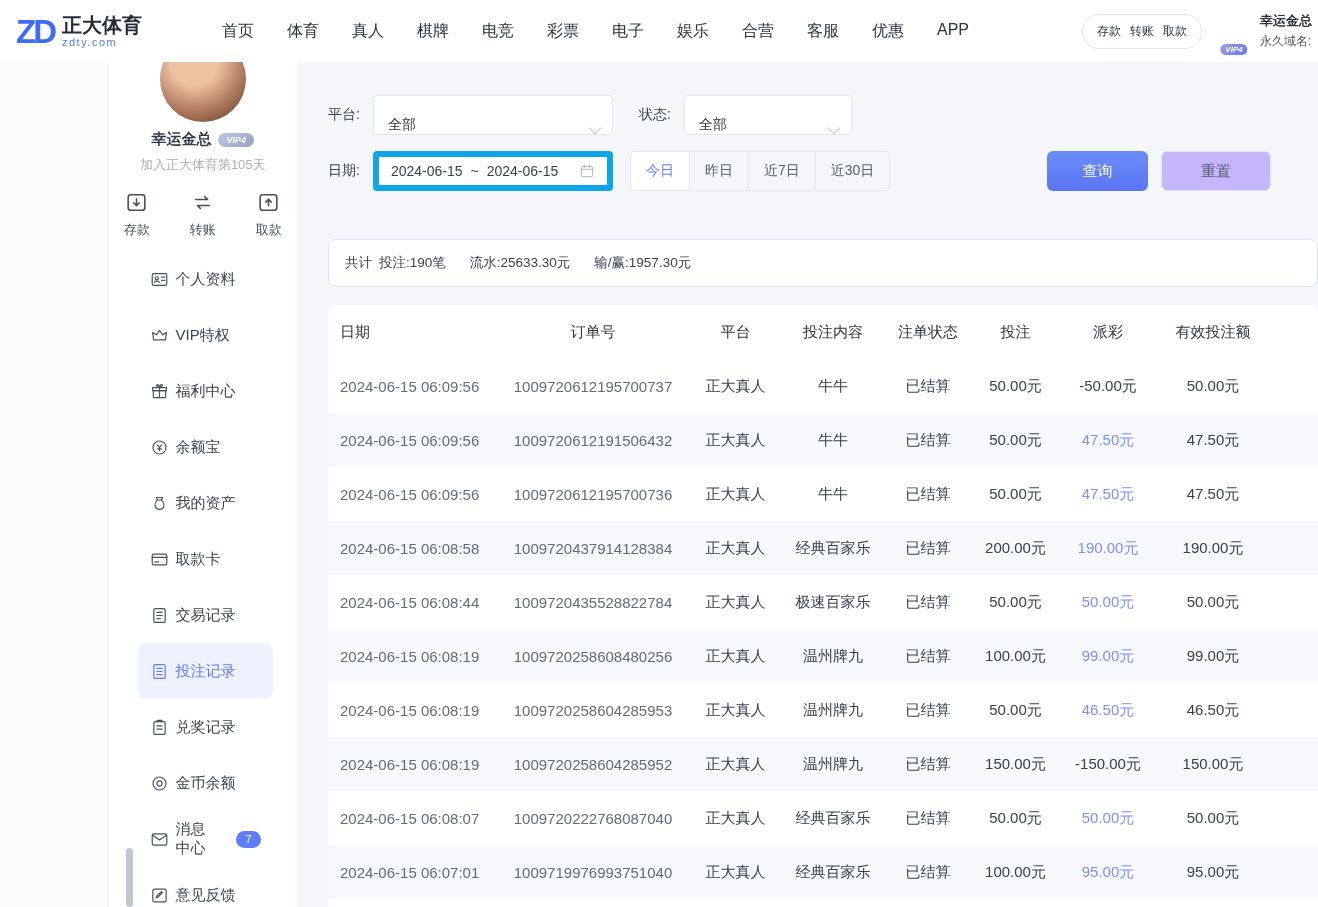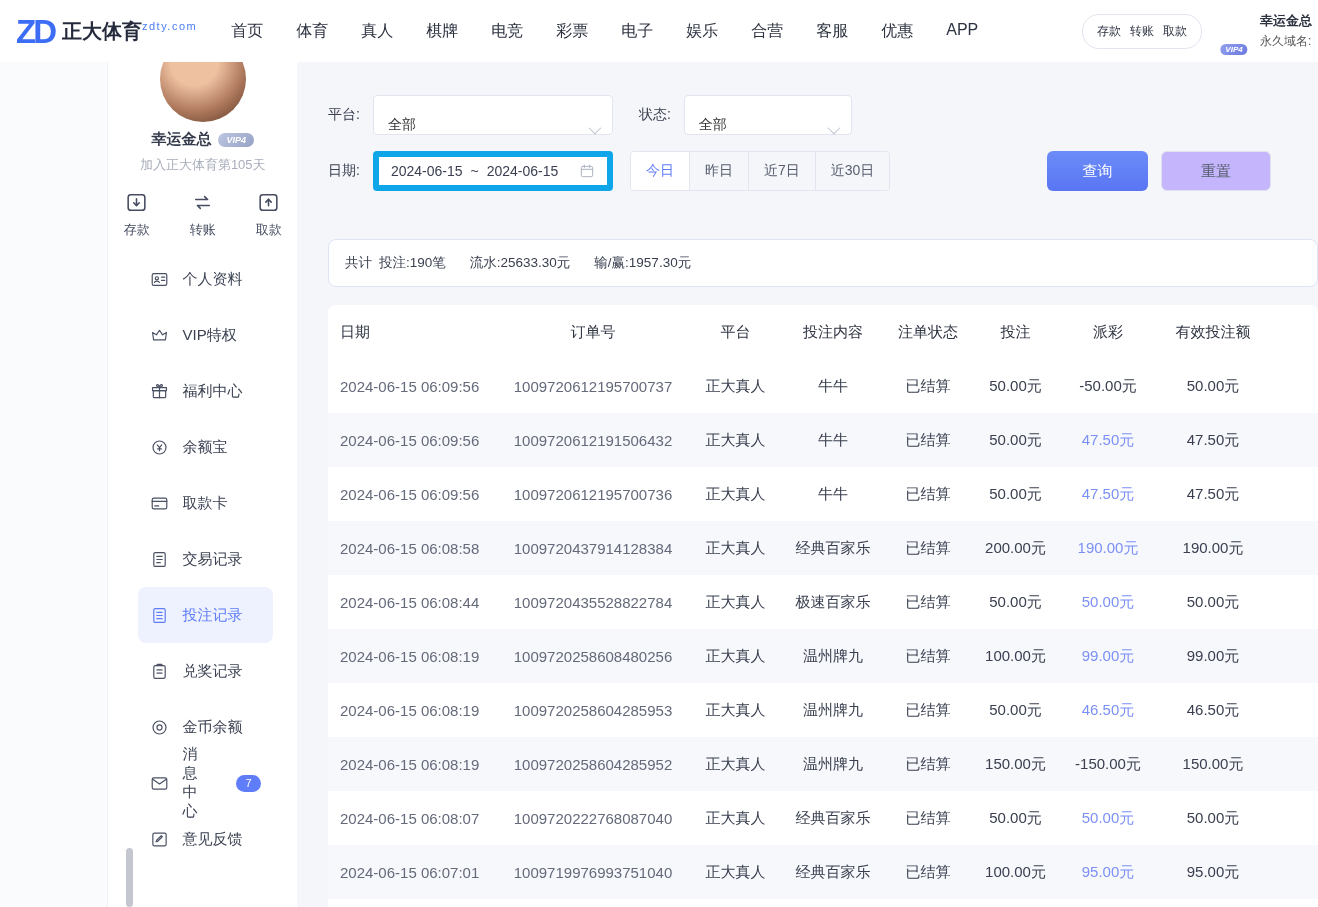--- a/index.html
+++ b/index.html
@@ -3,21 +3,21 @@
 <meta charset="utf-8">
 <style>
   html,body{margin:0;padding:0}
   body{width:1318px;height:907px;overflow:hidden;font-family:"Liberation Sans","DejaVu Sans",sans-serif;background:#fff;color:#333}
   .page{width:1318px;height:907px;position:relative;overflow:hidden}
 
   
   .header{height:62px;background:#fff;display:flex;align-items:center;position:relative;z-index:5}
   .logo{display:flex;align-items:center;gap:8px;padding-left:16px;min-width:172px;cursor:pointer}
   .logo-mark{font-size:33px;font-weight:800;color:#3d6cf5;letter-spacing:-3px;line-height:1}
-  .logo-text{display:flex;flex-direction:row;line-height:1.1}
+  .logo-text{display:flex;flex-direction:column;line-height:1.1}
   .logo-name{font-size:20px;font-weight:700;color:#252b3d}
   .logo-domain{font-size:11px;color:#4a7cf3;letter-spacing:1.5px}
   .nav{display:flex;gap:33px;margin-left:34px}
   .nav-item{font-size:16px;color:#2c3240;cursor:pointer;white-space:nowrap}
   .header-right{position:absolute;left:1082px;top:0;height:62px;display:flex;align-items:center;gap:14px}
   .pill{border:1px solid #e2e5f0;border-radius:17px;padding:8px 14px;display:flex;gap:9px;font-size:12px;color:#2c3240;white-space:nowrap;background:#fff}
   .pill span{cursor:pointer}
   .huser{display:flex;align-items:center;gap:8px}
   .havatar-wrap{position:relative;width:36px;height:44px}
   .havatar{width:34px;height:34px;border-radius:50%;margin:2px auto 0;background:radial-gradient(circle at 38% 30%,#e9bd9e 0 30%,#b07a5e 62%,#5e3b2d)}
@@ -38,21 +38,21 @@
   .uname{font-size:15px;font-weight:600;color:#353b4d}
   .vip-badge{background:linear-gradient(135deg,#bcc6e2,#97a3c6);color:#fff;font-size:9px;font-weight:700;font-style:italic;padding:2px 8px;border-radius:8px}
   .join{font-size:13px;color:#a8adbb;text-align:center;margin-top:7px}
   .actions{display:flex;justify-content:center;gap:40px;margin-top:16px}
   .action{display:flex;flex-direction:column;align-items:center;gap:6px;cursor:pointer;color:#464d60}
   .action .icon{width:25px;height:25px}
   .action-label{font-size:13px}
 
   
   .menu{margin-top:12px;padding:0 24px 0 30px}
-  .menu-item{height:56px;display:flex;align-items:center;gap:13px;padding:0 12px;border-radius:8px;cursor:pointer;color:#3c4253}
+  .menu-item{height:56px;display:flex;align-items:center;gap:6px;padding:0 12px;border-radius:8px;cursor:pointer;color:#3c4253}
   .menu-item .icon{width:19px;height:19px;color:#4a5164;flex:none}
   .menu-label{font-size:15px}
   .menu-item.active{background:#eef2fe;color:#5f7cf9}
   .menu-item.active .icon{color:#5f7cf9}
   .badge{margin-left:22px;min-width:17px;height:17px;border-radius:9px;background:#5f7cf9;color:#fff;font-size:11px;display:flex;align-items:center;justify-content:center;padding:0 4px}
   .scroll-thumb{position:absolute;left:126px;top:848px;width:7px;height:59px;background:#c4c7cf;border-radius:4px;z-index:6}
 
   
   .icon{display:inline-flex}
   .icon svg{width:100%;height:100%;fill:none;stroke:currentColor;stroke-width:1.5;stroke-linecap:round;stroke-linejoin:round}
@@ -214,20 +214,29 @@
               <svg viewBox="0 0 24 24">
                 <circle cx="12" cy="12" r="8.2"></circle>
                 <path d="M9.2 8.8l2.8 3.4 2.8-3.4M12 12.2V16M9.6 13.8h4.8"></path>
               </svg>
             </span>
             <span class="menu-label">余额宝</span>
           </div>
           <div class="menu-item">
             <span class="icon">
               <svg viewBox="0 0 24 24">
+                <path d="M9.4 7.6h5.2l2 2.8c2.2 3 1.4 9-4.6 9s-6.8-6-4.6-9z"></path>
+                <path d="M9.4 7.6L8.2 4.4h7.6l-1.2 3.2"></path>
+              </svg>
+            </span>
+            <span class="menu-label">我的资产</span>
+          </div>
+          <div class="menu-item">
+            <span class="icon">
+              <svg viewBox="0 0 24 24">
                 <rect x="2.8" y="5.2" width="18.4" height="13.6" rx="2"></rect>
                 <path d="M2.8 9.4h18.4"></path>
                 <path d="M6 15h5"></path>
               </svg>
             </span>
             <span class="menu-label">取款卡</span>
           </div>
           <div class="menu-item">
             <span class="icon">
               <svg viewBox="0 0 24 24">

